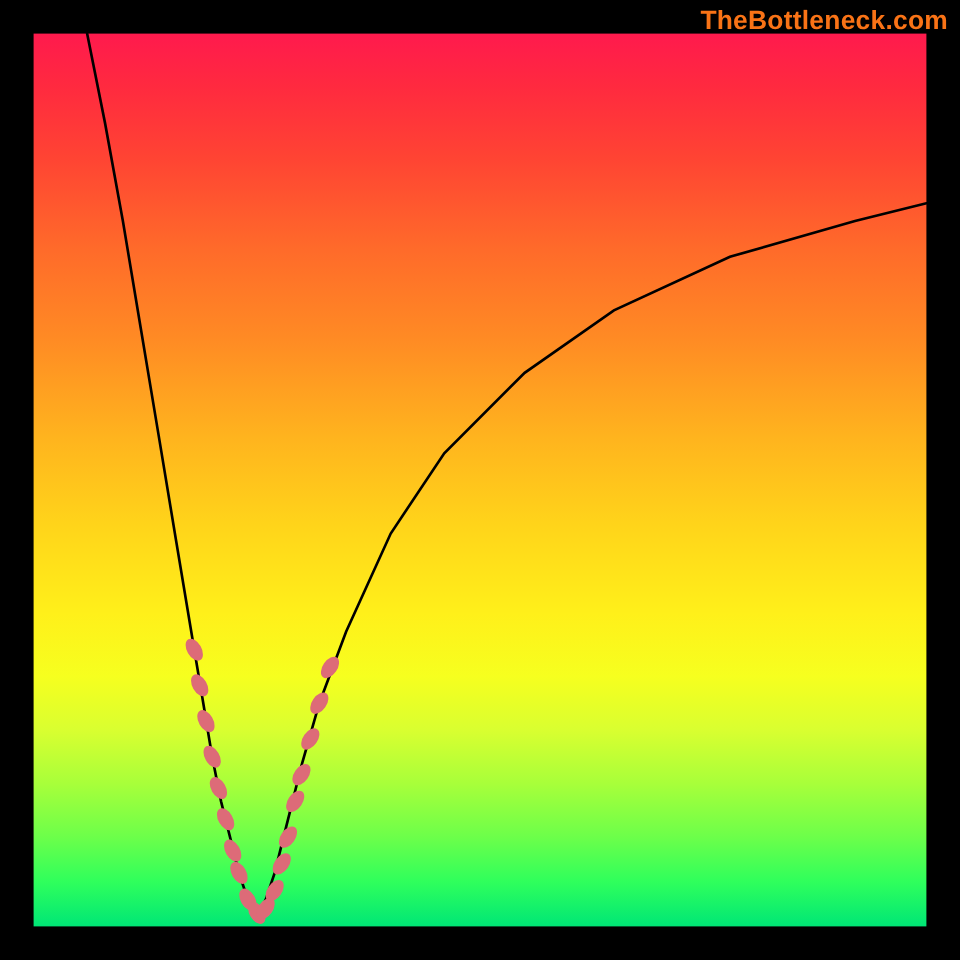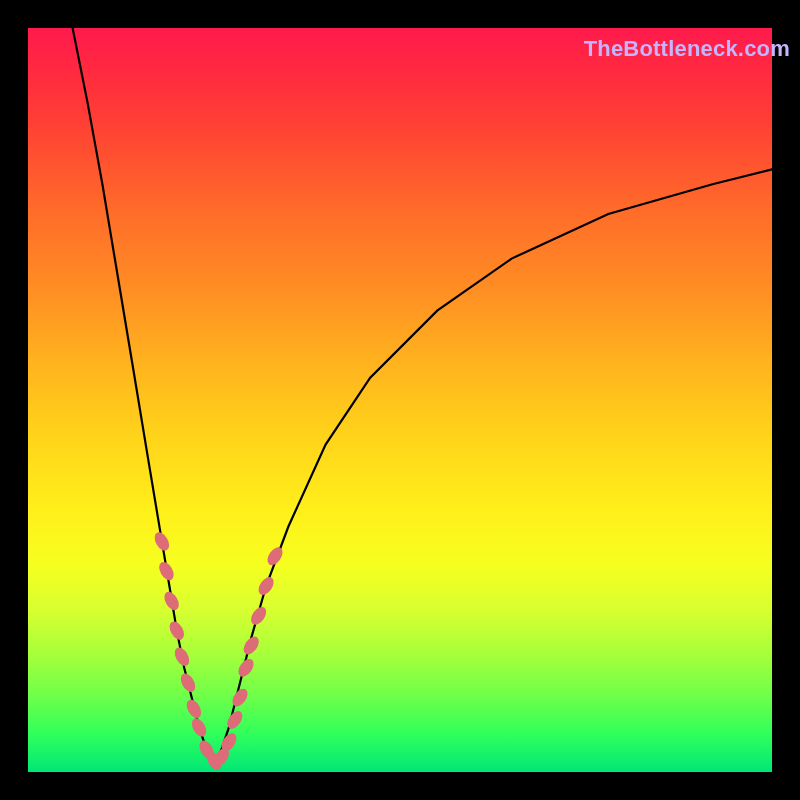--- a/index.html
+++ b/index.html
@@ -39,26 +39,25 @@
       #a8ff3a 84%,
       #6cff4a 90%,
       #2fff5c 95%,
       #00e676 100%
     );
   }
   .watermark {
     position: absolute;
     top: 4px;
     right: 10px;
-    color: #c4b5fd;
+    color: #f97316;
     font-size: 22px;
     font-weight: 600;
     letter-spacing: 0.2px;
     user-select: none;
-    margin-top: 32px;
   }
   .curve-svg {
     position: absolute;
     left: 0;
     top: 0;
     width: 744px;
     height: 744px;
     overflow: visible;
   }
   .curve-path {

